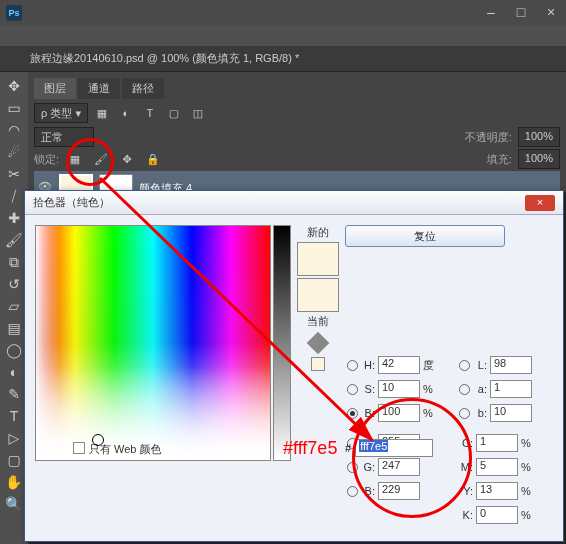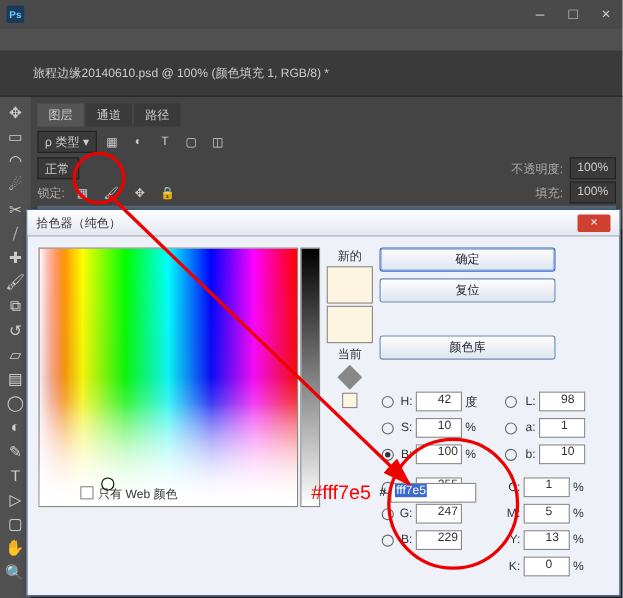--- a/index.html
+++ b/index.html
@@ -3,21 +3,21 @@
 <meta charset="utf-8">
 <style>
 *{box-sizing:border-box;margin:0;padding:0;font-family:"Microsoft YaHei",Arial,sans-serif;font-size:11px}
 body{background:#fff;width:566px;height:544px;overflow:hidden;position:relative}
 .ps{background:#4a4a4a;width:566px;height:544px}
 .titlebar{height:26px;background:#4a4a4a;display:flex;align-items:center;padding-left:6px;color:#ccc}
 .titlebar .icon{width:16px;height:16px;background:#1a3a5a;border-radius:2px;margin-right:6px;display:flex;align-items:center;justify-content:center;color:#6cf;font-weight:bold;font-size:9px}
 .winbtns{margin-left:auto;display:flex}
 .winbtns div{width:30px;height:20px;color:#ccc;text-align:center;line-height:18px;font-size:14px;cursor:pointer}
 .menubar{height:20px;background:#505050;color:#ccc;padding-left:30px;display:flex;align-items:center;gap:14px}
-.doctab{height:42px;background:#3a3a3a;display:flex;align-items:center;padding-left:30px;color:#ccc;border-bottom:1px solid #222}
+.doctab{height:26px;background:#3a3a3a;display:flex;align-items:center;padding-left:30px;color:#ccc;border-bottom:1px solid #222}
 .workspace{display:flex;height:472px}
 .tools{width:28px;background:#505050;display:flex;flex-direction:column;align-items:center;padding-top:4px;gap:2px}
 .tool{width:22px;height:20px;color:#ccc;display:flex;align-items:center;justify-content:center;font-size:14px;cursor:pointer}
 .rightarea{flex:1;display:flex;flex-direction:column}
 .panels{height:120px;background:#444;padding:6px}
 .paneltabs{display:flex;gap:2px;margin-bottom:4px}
 .paneltab{padding:3px 10px;color:#ccc;background:#3a3a3a;cursor:pointer}
 .paneltab.active{background:#555}
 .layeropts{display:flex;align-items:center;gap:4px;margin-bottom:4px;color:#ccc}
 .sel{background:#3a3a3a;border:1px solid #222;color:#ccc;padding:2px 6px;height:20px}
@@ -44,21 +44,21 @@
 .cube{width:16px;height:16px;background:#888;margin:6px auto;transform:rotate(45deg)}
 .tiny{width:14px;height:14px;background:#fdf5e0;border:1px solid #888;margin:4px auto}
 .dlgright{width:160px;display:flex;flex-direction:column;gap:6px}
 .btn{height:22px;border:1px solid #6a8ab0;background:linear-gradient(#fdfdfd,#dde5f0);border-radius:3px;color:#223;cursor:pointer;text-align:center;line-height:20px}
 .btn.primary{border:1px solid #3a6ad0;box-shadow:0 0 0 1px #8ac inset}
 .vals{position:absolute;left:322px;top:140px;width:210px;color:#333}
 .valrow{display:flex;align-items:center;gap:3px;margin-bottom:4px;height:20px}
 .radio{width:11px;height:11px;border:1px solid #666;border-radius:50%;display:inline-block}
 .radio.on::after{content:"";display:block;width:5px;height:5px;background:#333;border-radius:50%;margin:2px}
 .lab{width:14px;text-align:right}
-.numinput{width:42px;height:18px;border:1px solid #888;background:#fff;padding:0 19px;text-align:left}
+.numinput{width:42px;height:18px;border:1px solid #888;background:#fff;padding:0 3px;text-align:left}
 .unit{width:16px}
 .col2{display:flex;gap:20px}
 .hexrow{position:absolute;left:320px;bottom:14px;display:flex;align-items:center;gap:4px}
 .hexinput{width:78px;height:18px;border:1px solid #888;background:#fff;padding:0 3px}
 .hexinput span{background:#3a6ad0;color:#fff;padding:0 1px}
 .webonly{position:absolute;left:48px;bottom:14px;display:flex;gap:4px;color:#333}
 .checkbox{width:12px;height:12px;border:1px solid #888;background:#fff}
 .annot{position:absolute;color:#f00;font-weight:normal;font-size:18px;left:258px;bottom:12px}
 
 .redcircle{position:absolute;border:3px solid #e00;border-radius:50%;pointer-events:none;z-index:50}
@@ -110,21 +110,21 @@
         </div>
         <div class="layeropts">
           <span class="sel">ρ <span>类型</span> ▾</span>
           <span class="minibtn">▦</span>
           <span class="minibtn">◐</span>
           <span class="minibtn">T</span>
           <span class="minibtn">▢</span>
           <span class="minibtn">◫</span>
         </div>
         <div class="blendrow">
-          <span class="sel" style="width:38px">正常</span>
+          <span class="sel" style="width:60px">正常</span>
           <span style="margin-left:auto">不透明度:</span>
           <span class="sel">100%</span>
         </div>
         <div class="blendrow">
           <span>锁定:</span>
           <span class="minibtn">▦</span>
           <span class="minibtn">🖌</span>
           <span class="minibtn">✥</span>
           <span class="minibtn">🔒</span>
           <span style="margin-left:auto">填充:</span>
@@ -156,25 +156,23 @@
     <div class="huebar"></div>
     <div class="swatches">
       <div>新的</div>
       <div class="swnew"></div>
       <div class="swcur"></div>
       <div>当前</div>
       <div class="cube"></div>
       <div class="tiny"></div>
     </div>
     <div class="dlgright">
-      <div class="btn primary">确定</div>
       <div class="btn">复位</div>
       <div style="height:6px"></div>
       <div style="height:6px"></div>
-      <div class="btn">颜色库</div>
     </div>
 
     <div class="vals">
       <div class="col2">
         <div>
           <div class="valrow">
               <span class="radio"></span>
               <span class="lab">H:</span>
               <span class="numinput">42</span>
               <span class="unit">度</span>

